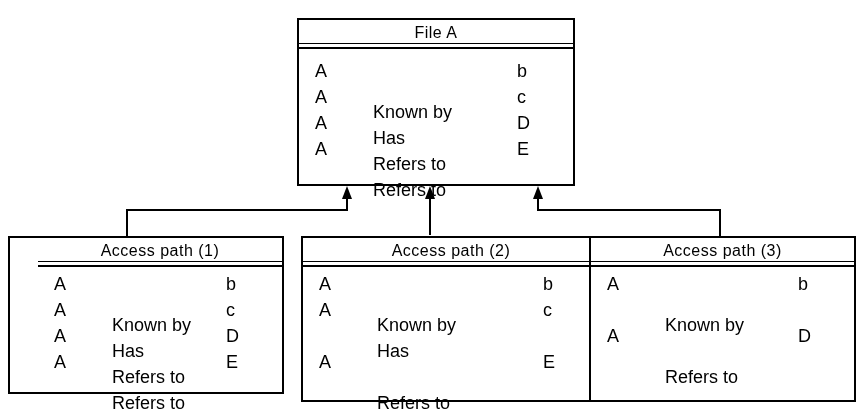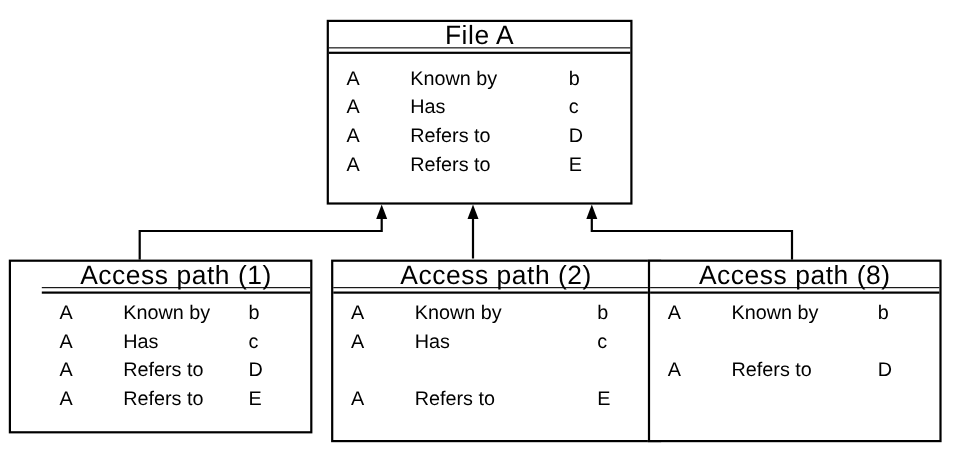--- a/index.html
+++ b/index.html
@@ -32,21 +32,21 @@
   }
   .er-box {
     position: absolute;
     box-sizing: border-box;
     border: 2px solid #000000;
     background: #ffffff;
   }
   .er-title {
     display: block;
     text-align: center;
-    font-size: 24px;
+    font-size: 16px;
     letter-spacing: 0.5px;
     line-height: 21px;
     padding-top: 2px;
     border-bottom: 1px solid #000000;
     margin-bottom: 3px;
     white-space: nowrap;
   }
   .er-body {
     border-top: 2px solid #000000;
   }
@@ -57,20 +57,21 @@
     font-size: 18px;
     white-space: nowrap;
   }
   .c-subj {
     flex: none;
     width: 58px;
     padding-left: 16px;
   }
   .c-rel {
     flex: 1;
+    margin-top: 41px;
   }
   .c-obj {
     flex: none;
     width: 56px;
   }
   .file-box { left: 297px; top: 18px;  width: 278px; height: 168px; }
   .file-box .er-body { padding-top: 9px; }
   .ap-1     { left: 8px;   top: 236px; width: 276px; height: 158px; padding-left: 28px; }
   .ap-2     { left: 301px; top: 236px; width: 300px; height: 166px; }
   .ap-3     { left: 589px; top: 236px; width: 267px; height: 166px; }
@@ -168,21 +169,21 @@
       </div>
       <div class="er-row">
         <span class="c-subj">A</span>
         <span class="c-rel">Refers to</span>
         <span class="c-obj">E</span>
       </div>
     </div>
   </div>
 
   <div class="er-box ap-box ap-3">
-    <div class="er-title">Access path (8)</div>
+    <div class="er-title">Access path (3)</div>
     <div class="er-body">
       <div class="er-row">
         <span class="c-subj">A</span>
         <span class="c-rel">Known by</span>
         <span class="c-obj">b</span>
       </div>
       <div class="er-row">
         <span class="c-subj"></span>
         <span class="c-rel"></span>
         <span class="c-obj"></span>

